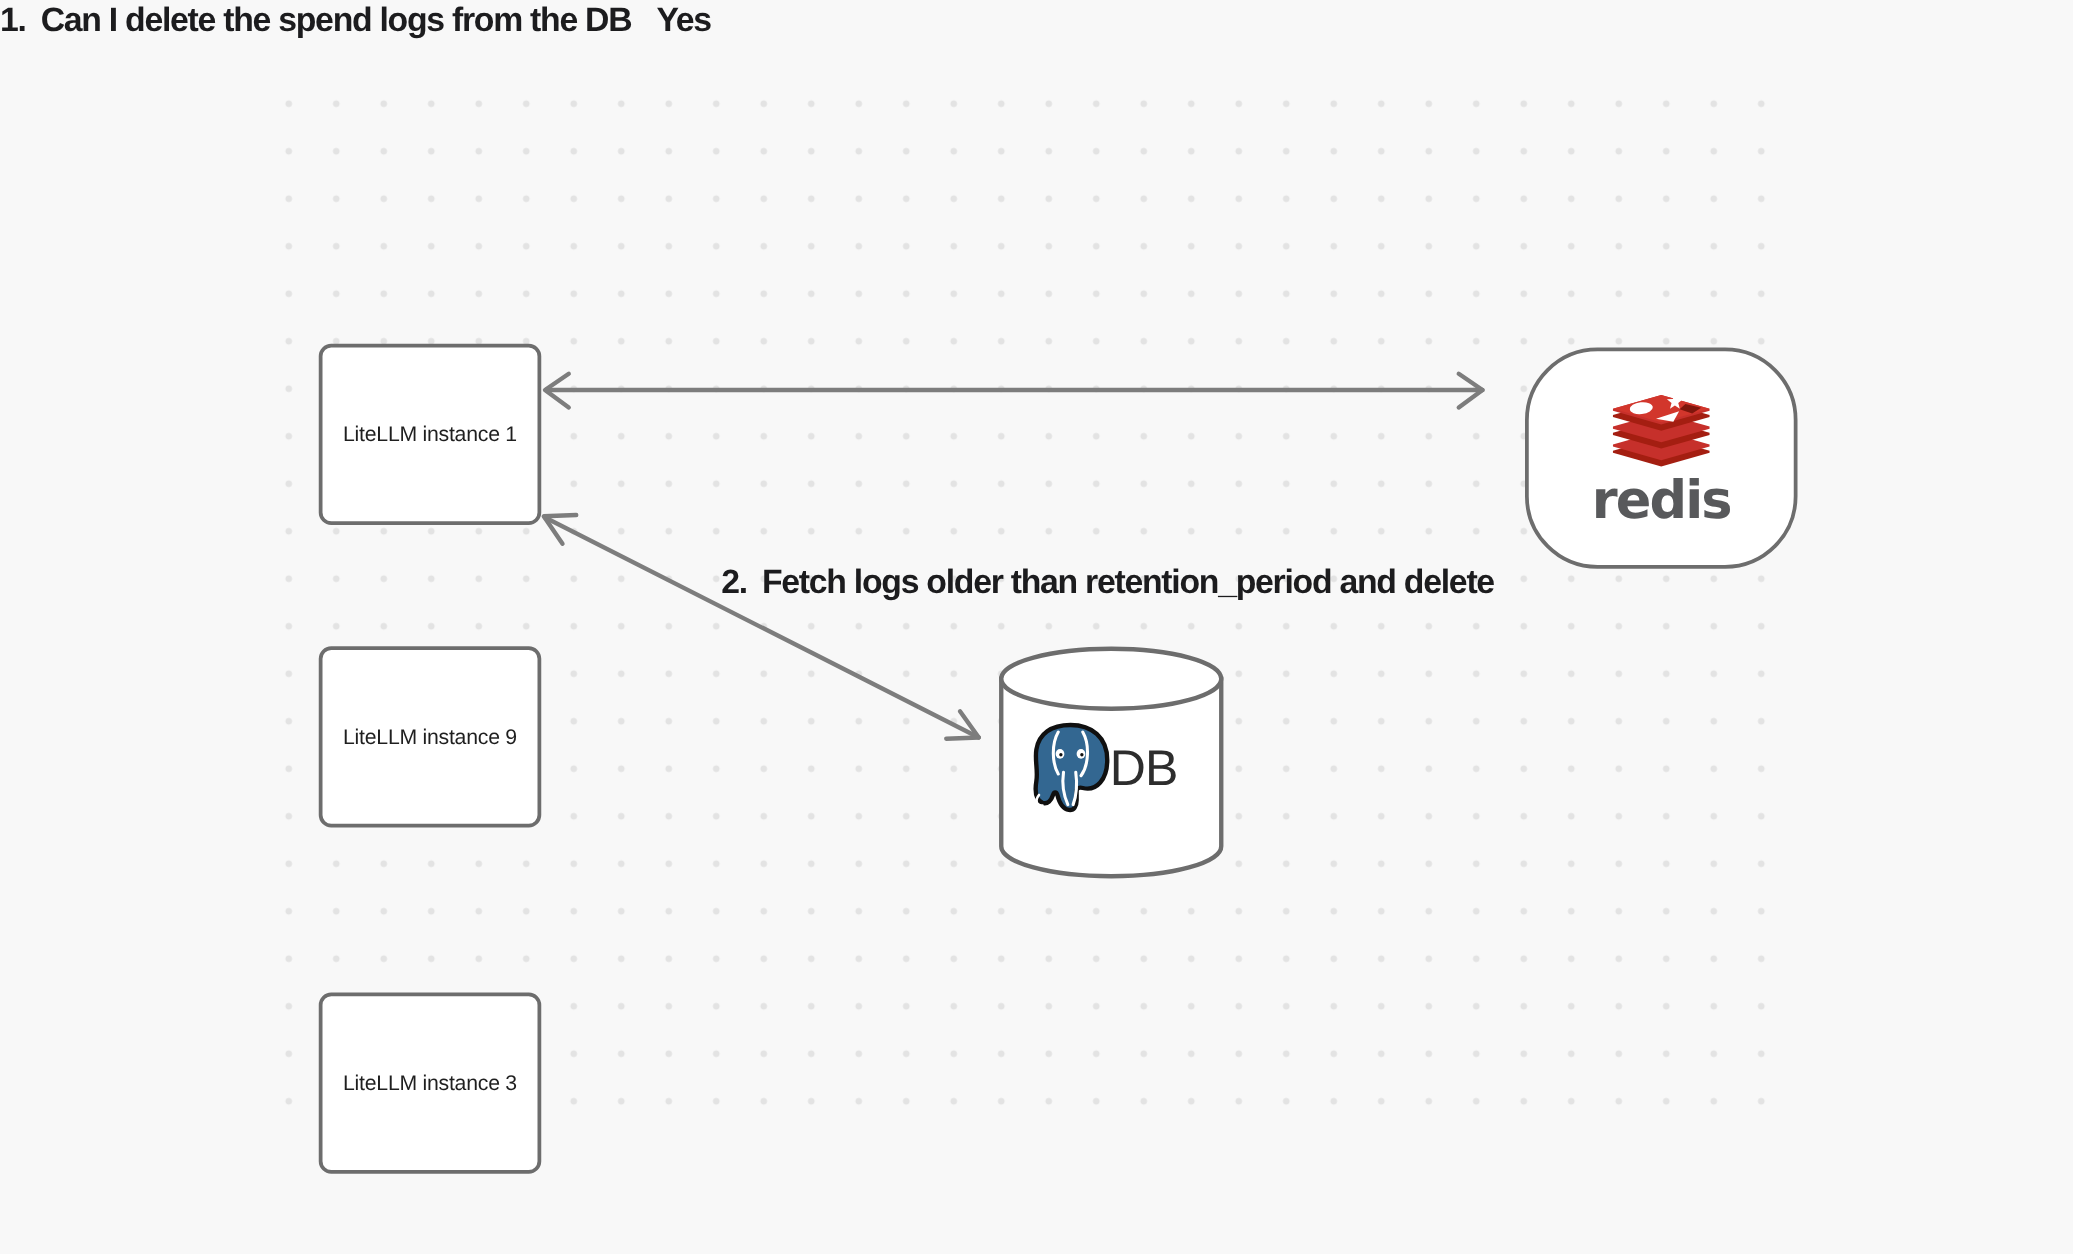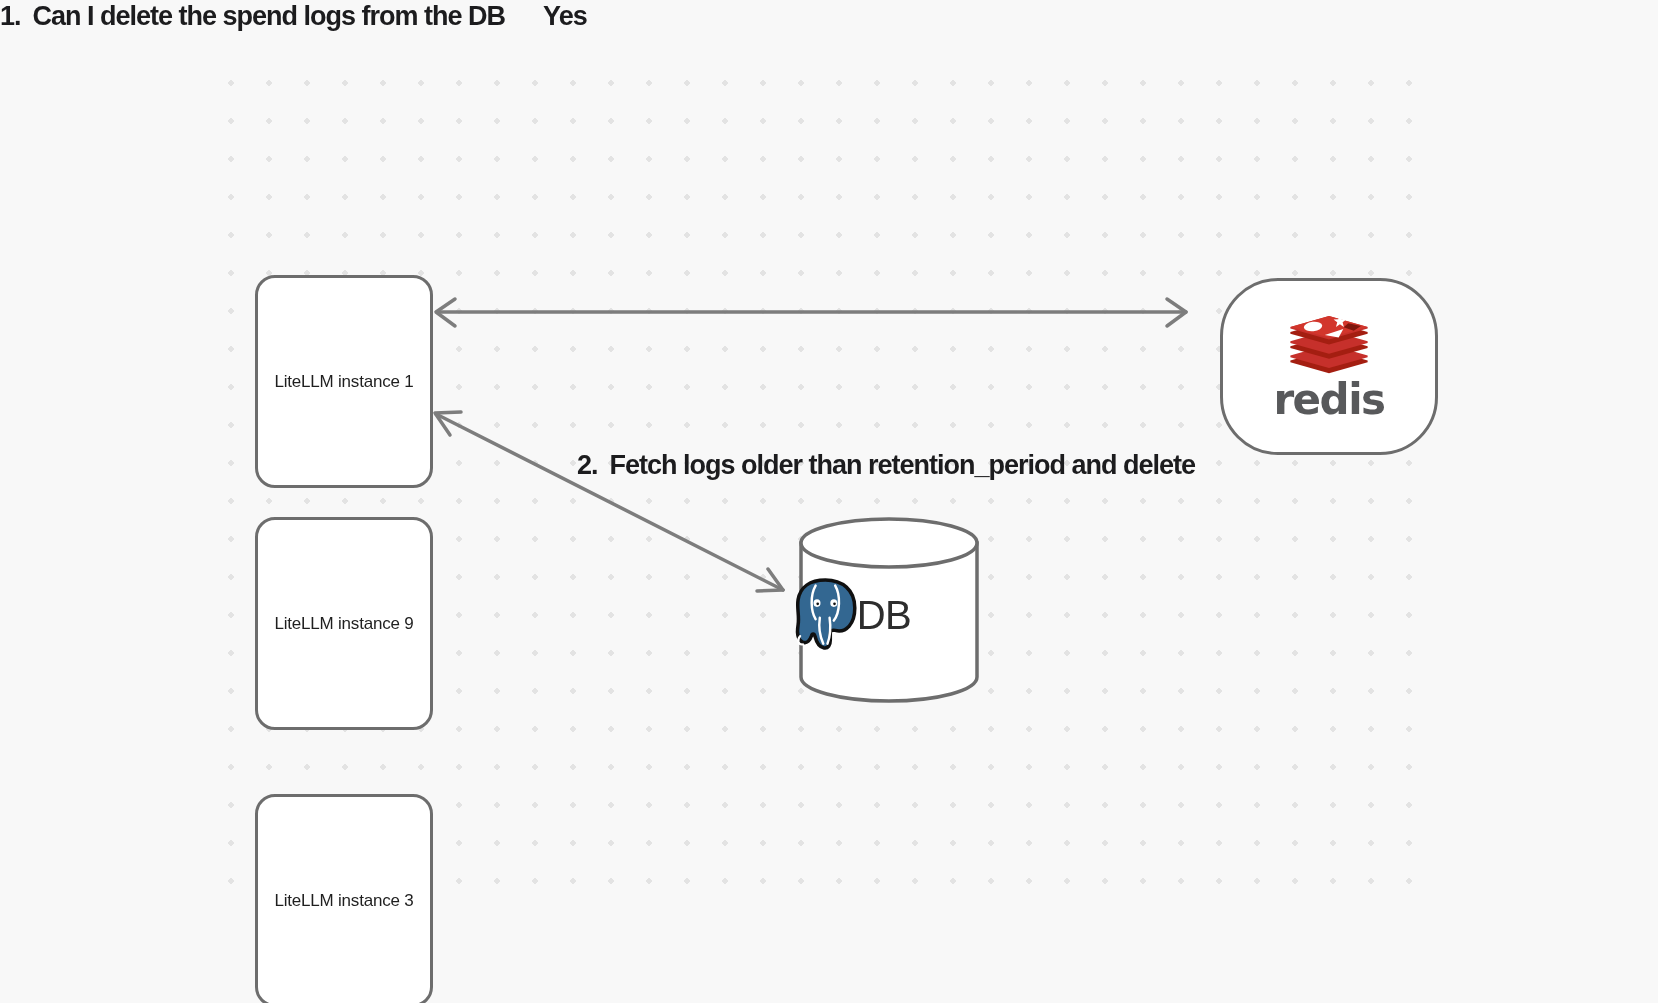--- a/index.html
+++ b/index.html
@@ -14,41 +14,41 @@
   .dot-field{
     position:absolute;left:212px;top:64px;width:1220px;height:840px;
     background-image:radial-gradient(circle,#e3e3e3 2.6px,rgba(227,227,227,0) 2.9px);
     background-size:38px 38px;
   }
   .node{
     position:absolute;background:#ffffff;border:3.5px solid #6d6d6d;
     display:flex;align-items:center;justify-content:center;
     box-sizing:border-box;
   }
-  .inst{left:255px;width:178px;height:213px;border-radius:20px;}
+  .inst{left:255px;width:178px;height:145px;border-radius:10px;}
   .inst .lbl{font-size:17px;color:#1f1f1f;letter-spacing:-0.2px;}
   #inst1{top:275px;} #inst2{top:517px;} #inst3{top:794px;}
   .redis-node{
     left:1183px;top:278px;width:218px;height:177px;border-radius:58px;
     flex-direction:column;justify-content:flex-start;padding-top:26px;margin-left:37px;
   }
   .redis-word{
     font-family:"DejaVu Sans","Liberation Sans",sans-serif;
     font-weight:bold;font-size:42px;line-height:1;color:#58595b;
     letter-spacing:-1.5px;margin-top:-4px;
   }
   .edge-label{
     position:absolute;font-weight:700;font-size:27px;line-height:1.2;
     color:#1c1c1e;letter-spacing:-1px;white-space:nowrap;
   }
-  #edge1-row{left:492px;top:277px;display:flex;gap:38px;}
+  #edge1-row{left:492px;top:277px;display:flex;gap:20px;}
   #edge2-label{left:577px;top:449px;text-align:right;}
   .edge-num{margin-right:12px;}
   .db-content{
-    position:absolute;left:769px;top:560px;width:162px;height:110px;
+    position:absolute;left:800px;top:560px;width:162px;height:110px;
     display:flex;align-items:center;justify-content:center;
   }
   .db-text{
     font-size:40px;font-weight:500;color:#2d2d2d;letter-spacing:-0.5px;
     margin-left:-2px;
   }
   svg{display:block;}
   .overlay{position:absolute;left:0;top:0;pointer-events:none;}
 </style>
 </head>

